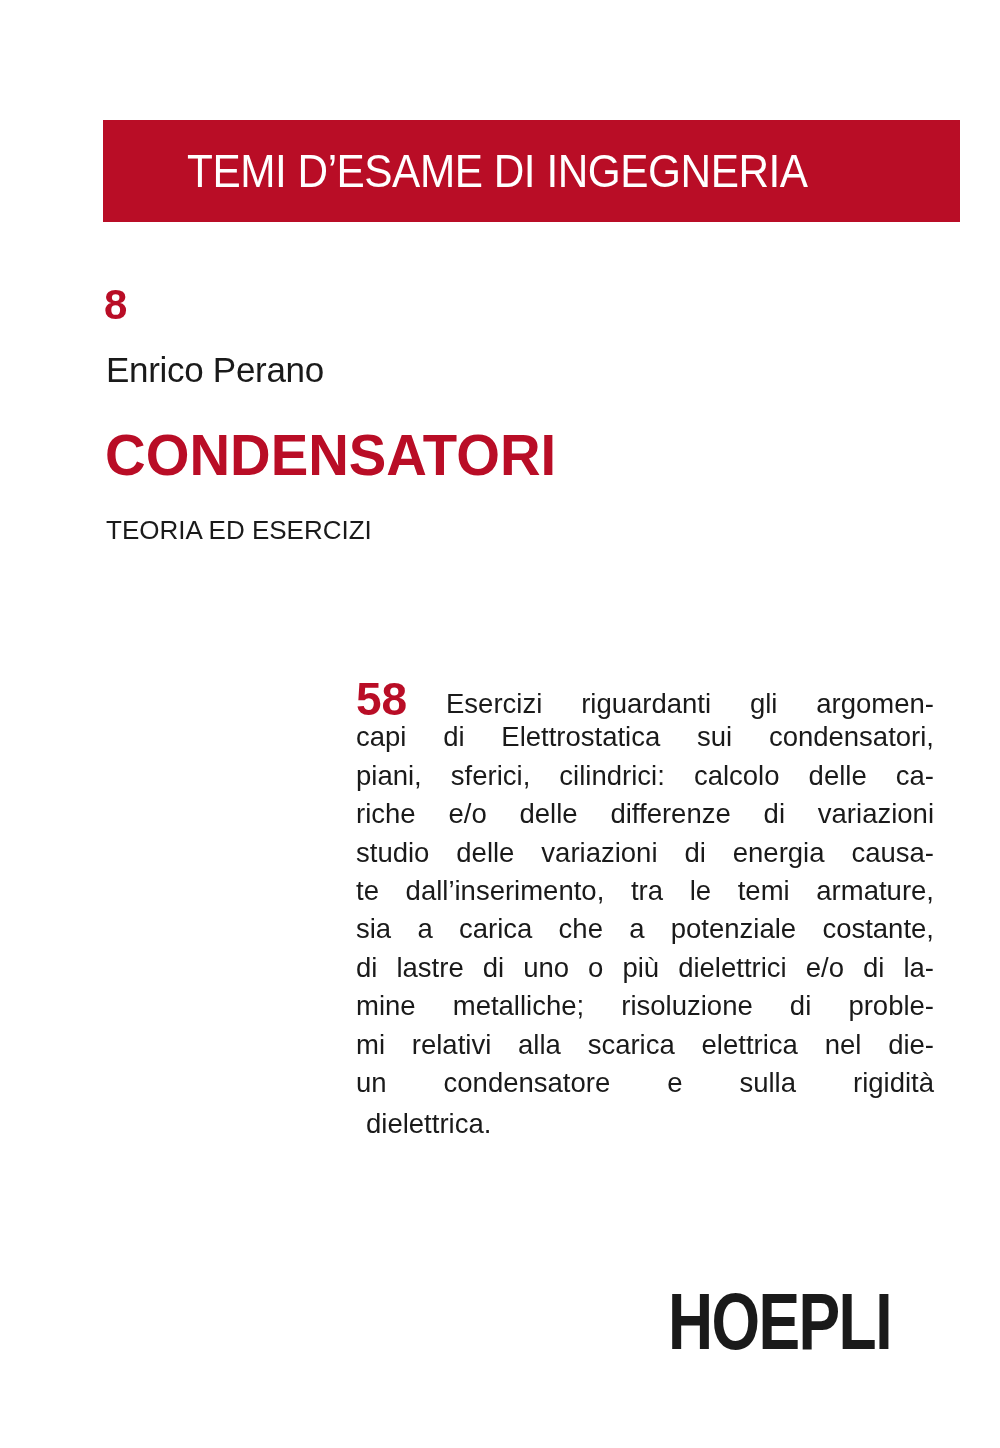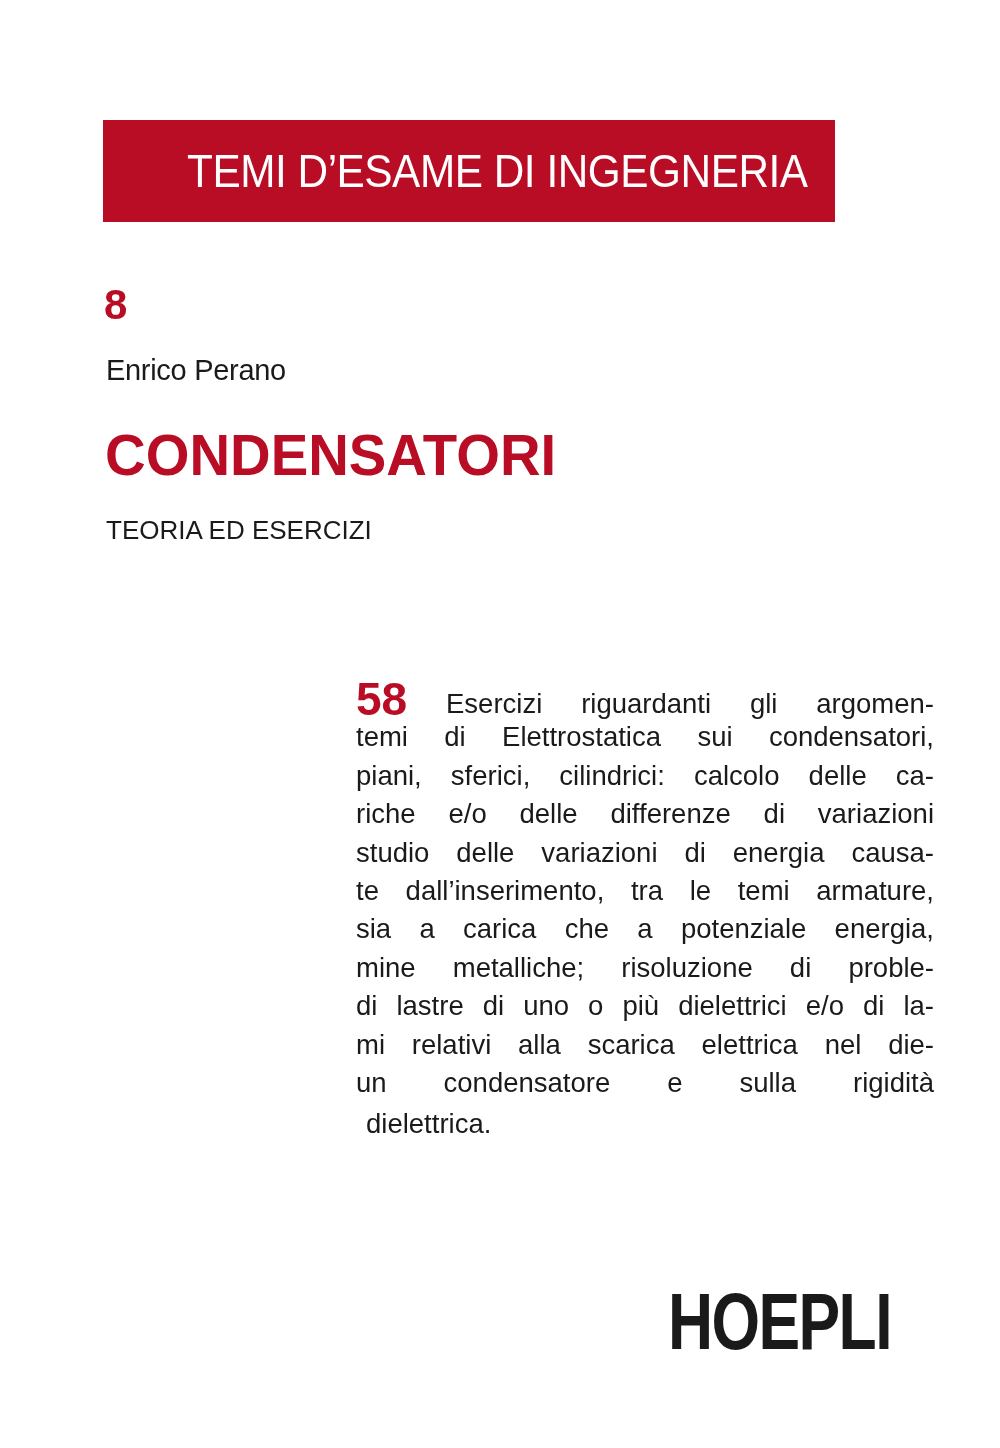--- a/index.html
+++ b/index.html
@@ -12,21 +12,21 @@
       height: 1448px;
       position: relative;
       overflow: hidden;
       font-family: "Liberation Sans", sans-serif;
       color: #1a1a1a;
     }
     .banner {
       position: absolute;
       left: 103px;
       top: 120px;
-      width: 732px;
+      width: 857px;
       height: 102px;
       background: #b90d26;
     }
     .banner-title {
       position: absolute;
       left: 84px;
       top: 25px;
       color: #ffffff;
       font-size: 46px;
       line-height: 52px;
@@ -41,21 +41,21 @@
       top: 280px;
       font-size: 42px;
       font-weight: bold;
       color: #b90d26;
       line-height: 50px;
     }
     .author {
       position: absolute;
       left: 106px;
       top: 351px;
-      font-size: 29px;
+      font-size: 35px;
       line-height: 38px;
       color: #1a1a1a;
       letter-spacing: -0.3px;
     }
     .title {
       position: absolute;
       left: 105px;
       top: 420px;
       font-size: 58px;
       font-weight: bold;
@@ -129,26 +129,26 @@
 <div class="series-number">8</div>
 
 <div class="author">Enrico Perano</div>
 
 <div class="title">CONDENSATORI</div>
 
 <div class="subtitle">TEORIA ED ESERCIZI</div>
 
 <div class="description">
   <span class="line"><span class="count">58</span> <span>Esercizi riguardanti gli argomen-</span></span>
-  <span class="line">temi di Elettrostatica sui condensatori,</span>
+  <span class="line">capi di Elettrostatica sui condensatori,</span>
   <span class="line">piani, sferici, cilindrici: calcolo delle ca-</span>
   <span class="line">riche e/o delle differenze di variazioni</span>
   <span class="line">studio delle variazioni di energia causa-</span>
   <span class="line">te dall’inserimento, tra le temi armature,</span>
-  <span class="line">sia a carica che a potenziale energia,</span>
+  <span class="line">sia a carica che a potenziale costante,</span>
+  <span class="line">di lastre di uno o più dielettrici e/o di la-</span>
   <span class="line">mine metalliche; risoluzione di proble-</span>
-  <span class="line">di lastre di uno o più dielettrici e/o di la-</span>
   <span class="line">mi relativi alla scarica elettrica nel die-</span>
   <span class="line">un condensatore e sulla rigidità</span>
   <span class="line last">dielettrica.</span>
 </div>
 
 <div class="publisher">HOEPLI</div>
 
 </body></html>

